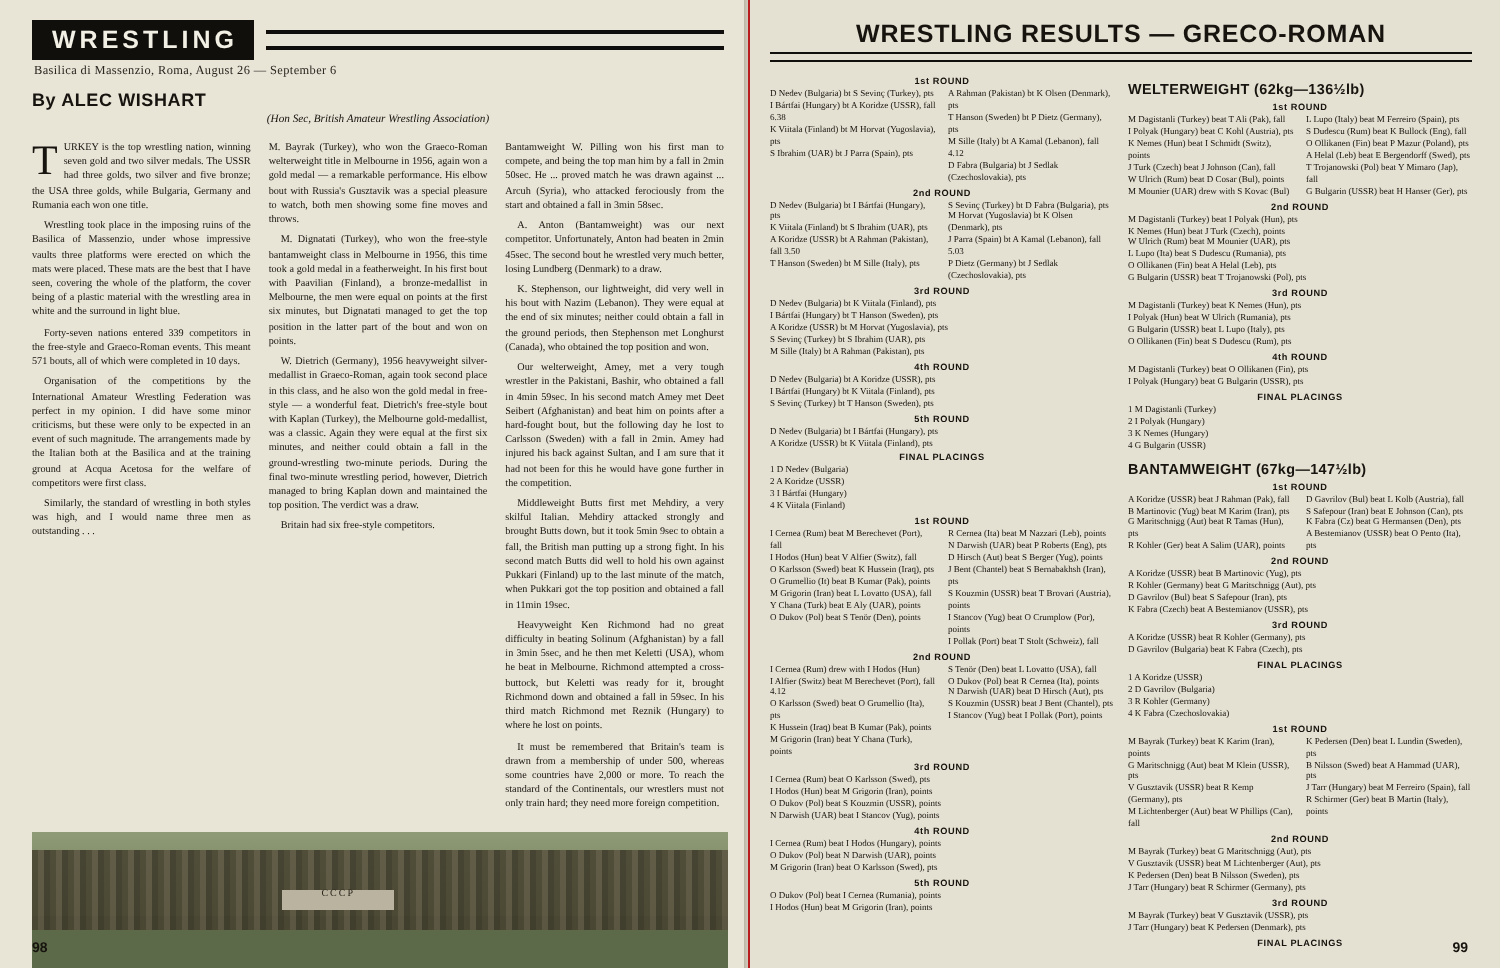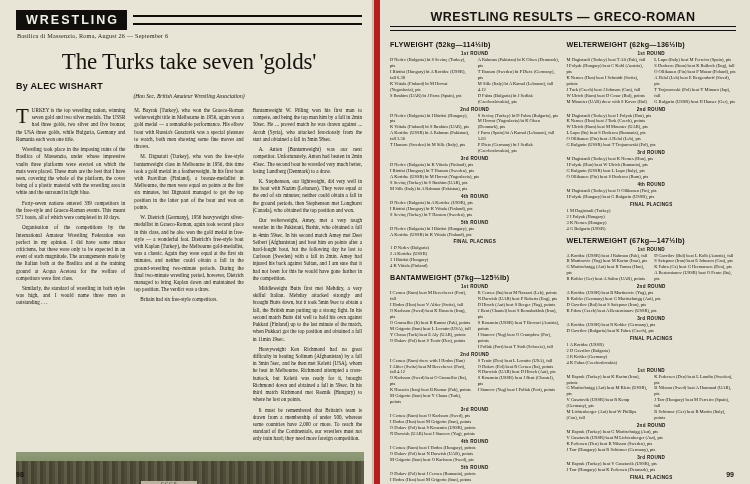--- a/index.html
+++ b/index.html
@@ -6,21 +6,21 @@
   body{
     width:750px;height:484px;overflow:hidden;
     background:#c9c5b4;
     font-family:"Liberation Serif", serif;
     color:#17140f;
   }
   .spread{position:relative;width:750px;height:472px;display:flex;}
   .page{position:relative;background:#e8e4d6;height:484px;box-sizing:border-box;}
   .page.left{width:374px;padding:10px 12px 14px 16px;}
   .page.right{width:376px;padding:10px 14px 14px 10px;
-      background:#e5e1d2;border-left:6px solid #b91c1c;}
+      background:#e5e1d2;border-left:1px solid #b91c1c;}
   .gutter{position:absolute;left:372px;top:0;width:6px;height:484px;
       background:linear-gradient(to right,#b4ae9c,#d8d4c4,#b0aa98);opacity:.85;}
 
   
   .masthead{display:flex;align-items:center;gap:6px;margin-bottom:2px;}
   .mast-box{background:#100f0c;color:#f2efe4;font-family:"Liberation Sans",sans-serif;
      font-weight:bold;font-size:12.5px;letter-spacing:2px;padding:3px 8px 3px 10px;
      display:inline-block;}
   .mast-rule{flex:1;height:6px;border-top:2px solid #100f0c;border-bottom:2px solid #100f0c;}
   .dateline{font-size:6.2px;letter-spacing:.2px;margin:2px 0 6px 1px;color:#2a2620;}
@@ -71,21 +71,20 @@
 
   <div class="page left">
 
     <div class="masthead">
       <div class="mast-box">WRESTLING</div>
       <div class="mast-rule"></div>
     </div>
 
     <div class="dateline">Basilica di Massenzio, Roma, August 26 — September 6</div>
 
-    <h1 class="headline">The Turks take seven 'golds'</h1>
     <div class="byline">By ALEC WISHART</div>
     <div class="sub-byline">(Hon Sec, British Amateur Wrestling Association)</div>
 
     <div class="cols">
 
       <div class="col">
         <p class="first"><span class="dropcap">T</span><span>URKEY is the top wrestling nation, winning seven gold and two silver medals. The USSR had three golds, two silver and five bronze; the USA three golds, while Bulgaria, Germany and Rumania each won one title.</span></p>
         <p>Wrestling took place in the imposing ruins of the Basilica of Massenzio, under whose impressive vaults three platforms were erected on which the mats were placed. These mats are the best that I have seen, covering the whole of the platform, the cover being of a plastic material with the wrestling area in white and the surround in light blue.</p>
         <p>Forty-seven nations entered 339 competitors in the free-style and Graeco-Roman events. This meant 571 bouts, all of which were completed in 10 days.</p>
         <p>Organisation of the competitions by the International Amateur Wrestling Federation was perfect in my opinion. I did have some minor criticisms, but these were only to be expected in an event of such magnitude. The arrangements made by the Italian both at the Basilica and at the training ground at Acqua Acetosa for the welfare of competitors were first class.</p>
@@ -124,21 +123,20 @@
 
   <div class="gutter"></div>
 
   <div class="page right">
 
     <div class="r-title">WRESTLING RESULTS — GRECO-ROMAN</div>
     <div class="r-rule"></div>
 
     <div class="rcols">
       <div class="rcol" id="rcol-a">
-          <div class="wclass">FLYWEIGHT (52kg—114½lb)</div>
           <div class="rnd">1st ROUND</div>
           <div class="two">
             <div>
               <p class="bout">D Nedev (Bulgaria) bt S Sevinç (Turkey), pts</p>
               <p class="bout">I Bártfai (Hungary) bt A Koridze (USSR), fall 6.38</p>
               <p class="bout">K Viitala (Finland) bt M Horvat (Yugoslavia), pts</p>
               <p class="bout">S Ibrahim (UAR) bt J Parra (Spain), pts</p>
             </div>
             <div>
               <p class="bout">A Rahman (Pakistan) bt K Olsen (Denmark), pts</p>
@@ -181,21 +179,20 @@
             <p class="bout">D Nedev (Bulgaria) bt I Bártfai (Hungary), pts</p>
             <p class="bout">A Koridze (USSR) bt K Viitala (Finland), pts</p>
           </div>
           <div class="rnd">FINAL PLACINGS</div>
           <div>
             <p class="bout">1 D Nedev (Bulgaria)</p>
             <p class="bout">2 A Koridze (USSR)</p>
             <p class="bout">3 I Bártfai (Hungary)</p>
             <p class="bout">4 K Viitala (Finland)</p>
           </div>
-          <div class="wclass">BANTAMWEIGHT (57kg—125½lb)</div>
           <div class="rnd">1st ROUND</div>
           <div class="two">
             <div>
               <p class="bout">I Cernea (Rum) beat M Berechevet (Port), fall</p>
               <p class="bout">I Hodos (Hun) beat V Alfier (Switz), fall</p>
               <p class="bout">O Karlsson (Swed) beat K Hussein (Iraq), pts</p>
               <p class="bout">O Grumellio (It) beat B Kumar (Pak), points</p>
               <p class="bout">M Grigorin (Iran) beat L Lovatto (USA), fall</p>
               <p class="bout">Y Chana (Turk) beat E Aly (UAR), points</p>
               <p class="bout">O Dukov (Pol) beat S Tenör (Den), points</p>
@@ -288,21 +285,21 @@
             <p class="bout">M Dagistanli (Turkey) beat O Ollikanen (Fin), pts</p>
             <p class="bout">I Polyak (Hungary) beat G Bulgarin (USSR), pts</p>
           </div>
           <div class="rnd">FINAL PLACINGS</div>
           <div>
             <p class="bout">1 M Dagistanli (Turkey)</p>
             <p class="bout">2 I Polyak (Hungary)</p>
             <p class="bout">3 K Nemes (Hungary)</p>
             <p class="bout">4 G Bulgarin (USSR)</p>
           </div>
-          <div class="wclass">WELTERWEIGHT (67kg—147½lb)</div>
+          <div class="wclass">BANTAMWEIGHT (67kg—147½lb)</div>
           <div class="rnd">1st ROUND</div>
           <div class="two">
             <div>
               <p class="bout">A Koridze (USSR) beat J Rahman (Pak), fall</p>
               <p class="bout">B Martinovic (Yug) beat M Karim (Iran), pts</p>
               <p class="bout">G Maritschnigg (Aut) beat R Tamas (Hun), pts</p>
               <p class="bout">R Kohler (Ger) beat A Salim (UAR), points</p>
             </div>
             <div>
               <p class="bout">D Gavrilov (Bul) beat L Kolb (Austria), fall</p>

